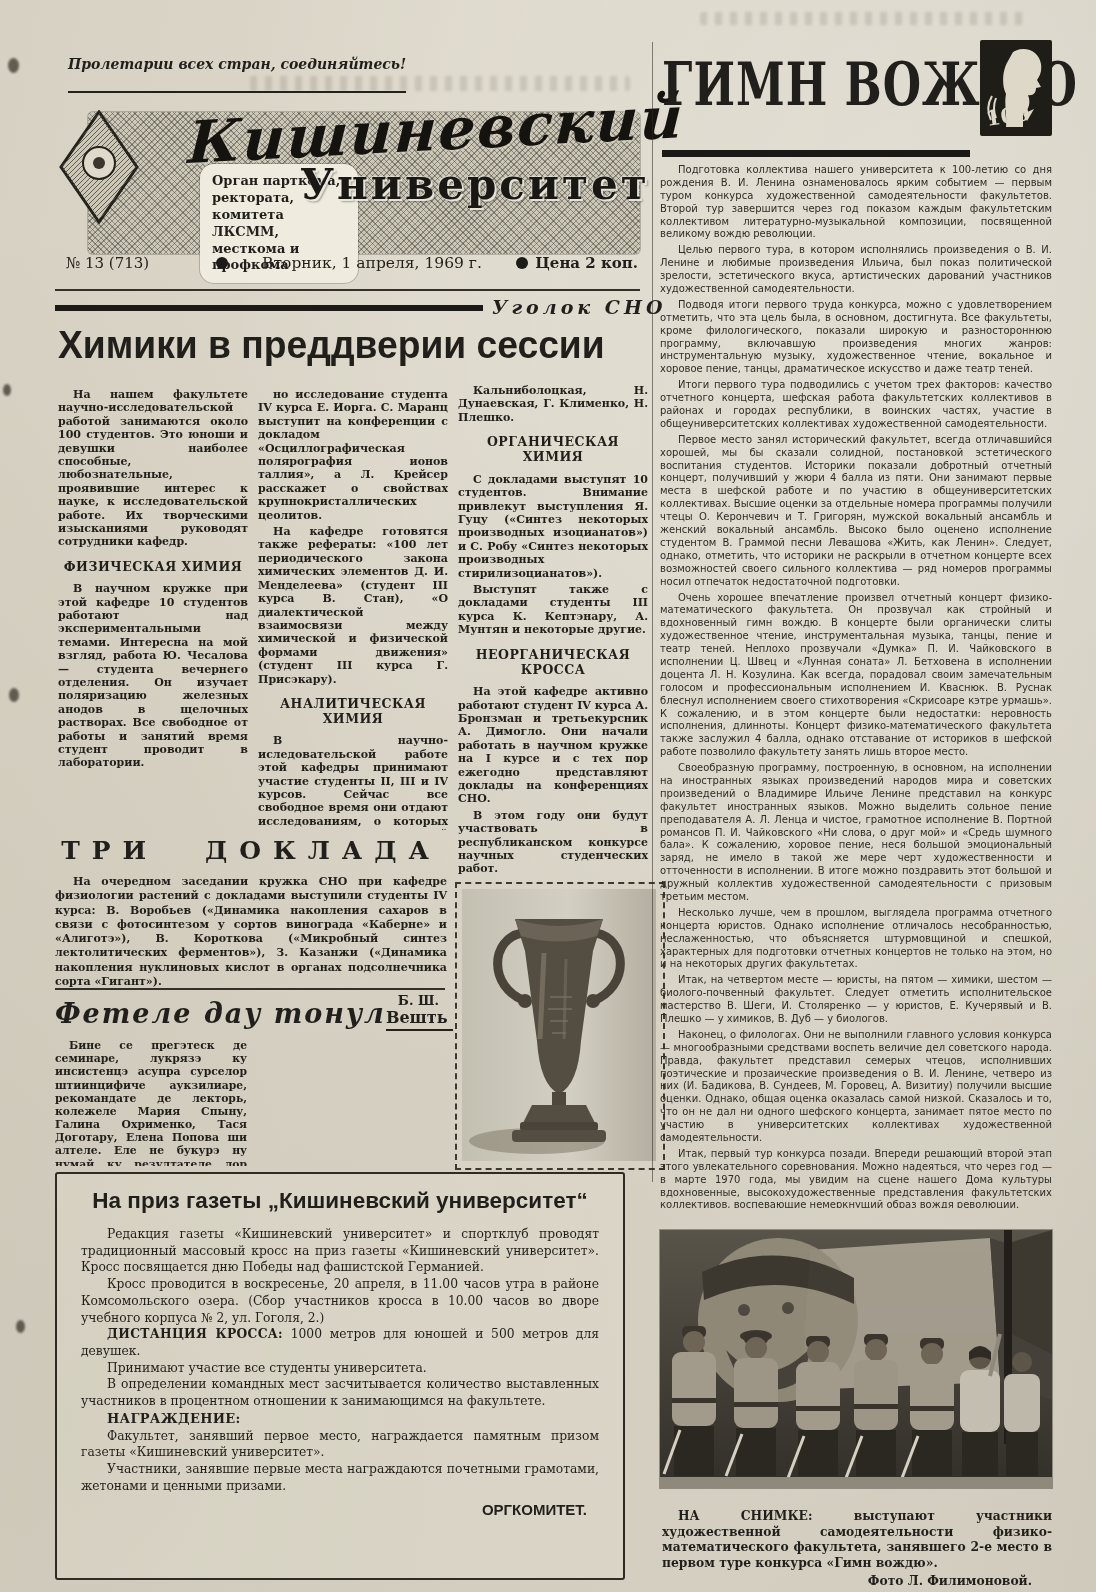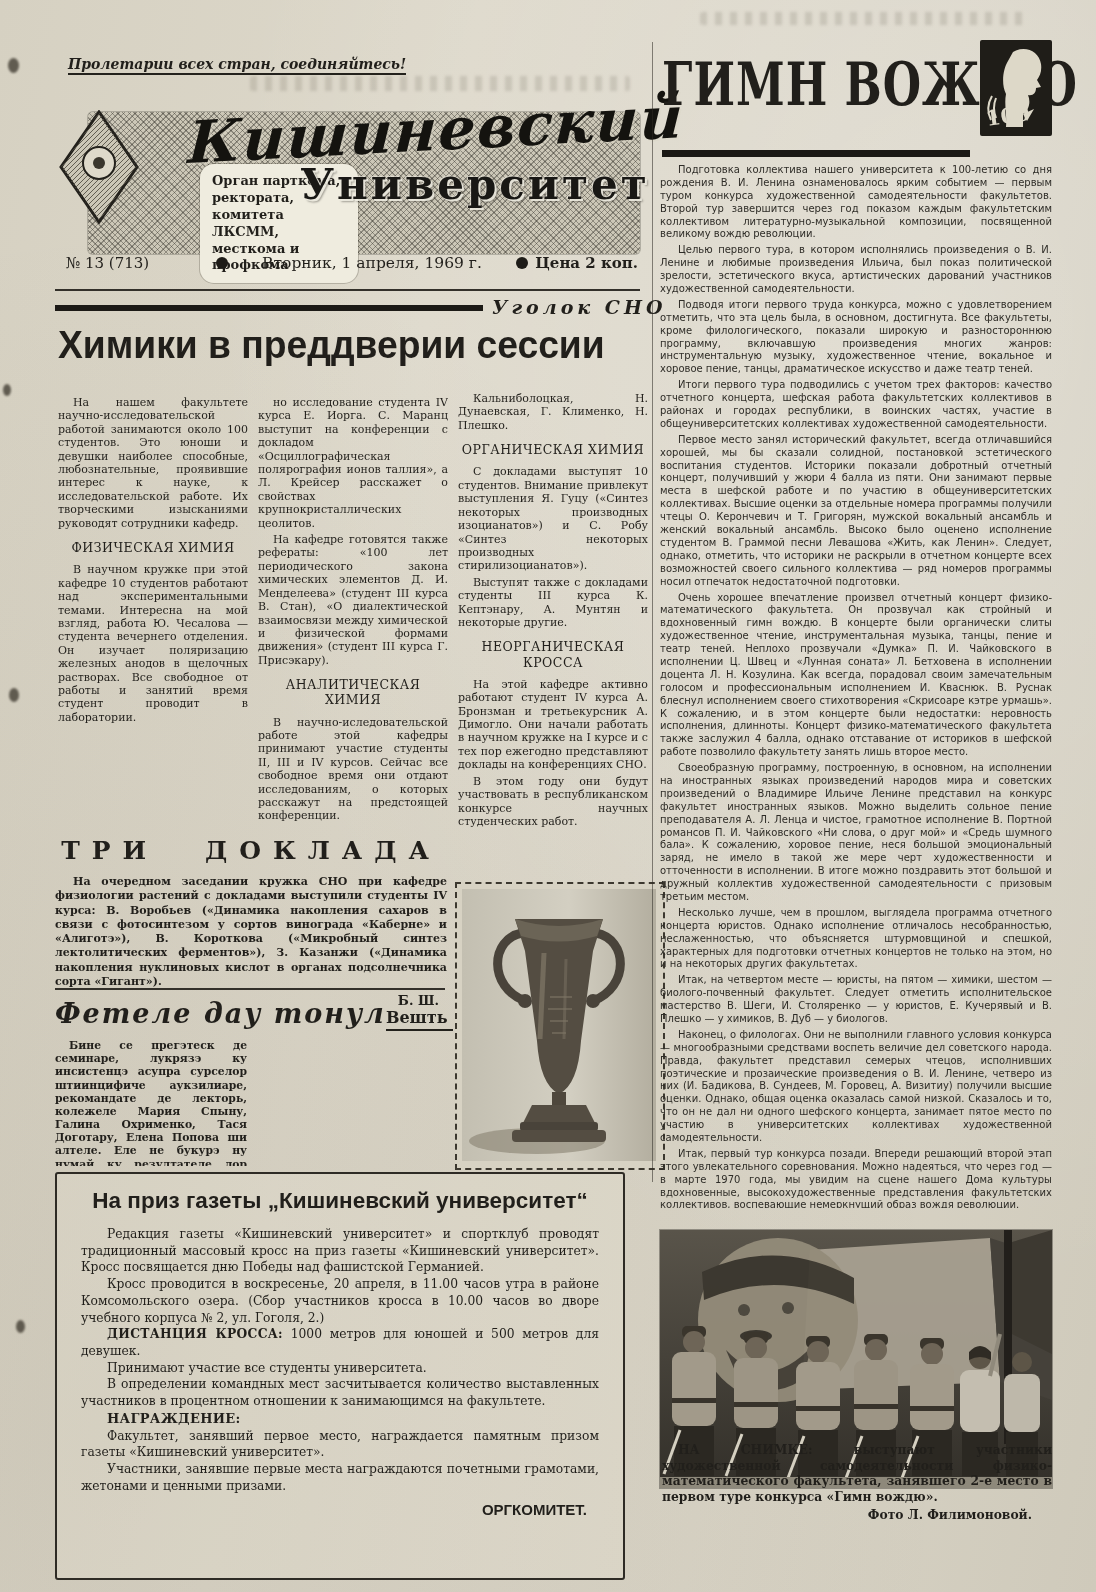--- a/index.html
+++ b/index.html
@@ -10,21 +10,21 @@
       radial-gradient(ellipse at 10% 90%, rgba(90,80,60,.10), transparent 60%),
       linear-gradient(100deg,#d6d1c2,#ddd8ca 35%,#d8d3c5 70%,#cfcabb);
     font-family:"DejaVu Serif",serif;}
   [data-name]{box-sizing:border-box;}
 
   
   .hole{position:absolute;border-radius:50%;background:#3a352b;filter:blur(1.2px);opacity:.75;}
   .bleed{position:absolute;background:repeating-linear-gradient(90deg,rgba(70,62,48,.14) 0 7px,transparent 7px 15px);filter:blur(1.5px);border-radius:3px;}
 
   
-  .motto{position:absolute;left:68px;top:56px;font-style:italic;font-weight:bold;font-size:14px;border-bottom:2px solid #23211c;padding-bottom:1px;}
+  .motto{position:absolute;left:68px;top:56px;font-style:italic;font-weight:bold;font-size:14px;border-bottom:2px solid #23211c;padding-bottom:19px;}
   .banner{position:absolute;left:88px;top:112px;width:552px;height:142px;border-radius:5px;
     background-color:#ccc7b7;
     background-image:
       repeating-linear-gradient(45deg,rgba(40,38,32,.38) 0 1px,transparent 1px 4px),
       repeating-linear-gradient(-45deg,rgba(40,38,32,.38) 0 1px,transparent 1px 4px);
     box-shadow:0 0 0 1px rgba(40,38,32,.25);}
   .logo-script{position:absolute;left:188px;top:96px;font-family:"DejaVu Serif",serif;font-style:italic;font-weight:bold;font-size:58px;letter-spacing:2px;color:#14130f;transform:rotate(-3deg) skewX(-6deg);text-shadow:2px 2px 0 rgba(220,215,200,.5);}
   .logo-caps{position:absolute;left:300px;top:160px;font-weight:bold;font-size:42px;letter-spacing:3px;color:#191815;
     text-shadow:2px 2px 0 rgba(240,237,226,.9),-1px -1px 0 rgba(240,237,226,.6),3px 3px 2px rgba(20,18,14,.35);}
   .organ-box{position:absolute;left:200px;top:164px;width:158px;background:#efecdf;border-radius:14px;padding:9px 12px;font-weight:bold;font-size:13px;line-height:1.3;box-shadow:0 0 0 1px rgba(60,55,45,.25);}
@@ -35,21 +35,21 @@
   .issue-date{flex:1;text-align:center;font-size:15.5px;}
   .issue-price{width:110px;text-align:right;font-weight:bold;}
   .masthead-rule{position:absolute;left:55px;top:289px;width:585px;height:2px;background:#33302a;}
 
   
   .sno-rule{position:absolute;left:55px;top:305px;width:428px;height:6px;background:#1c1a16;}
   .sno-label{position:absolute;left:492px;top:296px;width:158px;font-style:italic;font-weight:bold;font-size:19px;letter-spacing:4px;white-space:nowrap;}
 
   
   .chem-headline{position:absolute;left:58px;top:324px;width:590px;font-family:"Liberation Sans",sans-serif;font-weight:bold;font-size:38px;letter-spacing:0;white-space:nowrap;transform:scaleX(.98);transform-origin:left;}
-  .chem-col{position:absolute;font-weight:normal;font-size:11px;line-height:1.22;text-align:justify;overflow:hidden;margin-top:8px;}
+  .chem-col{position:absolute;font-weight:bold;font-size:11px;line-height:1.22;text-align:justify;overflow:hidden;}
   .chem-col p{margin:0 0 3px;text-indent:15px;}
   .chem-col .subhead{text-align:center;text-indent:0;font-size:12.5px;letter-spacing:.5px;margin:10px 0 8px;}
   .c1{left:58px;top:388px;width:190px;height:442px;}
   .c2{left:258px;top:388px;width:190px;height:442px;}
   .c3{left:458px;top:384px;width:190px;height:492px;}
 
   
   .tri{position:absolute;left:55px;top:836px;width:392px;}
   .tri h2{margin:0 0 10px;text-align:center;font-size:25px;font-weight:bold;letter-spacing:12px;word-spacing:26px;white-space:nowrap;}
   .tri p{margin:0;font-weight:bold;font-size:11px;line-height:1.3;text-align:justify;text-indent:18px;}
@@ -85,21 +85,21 @@
   .gimn-head{position:absolute;left:662px;top:40px;width:392px;height:118px;}
   .gimn-title{position:absolute;left:0;top:8px;font-weight:bold;font-size:44px;letter-spacing:1px;white-space:nowrap;transform:scaleY(1.38);transform-origin:left top;}
   .lenin-badge{position:absolute;right:2px;top:0;}
   .gimn-rule{position:absolute;left:662px;top:150px;width:308px;height:7px;background:#1b1915;}
   .gimn-text{position:absolute;left:660px;top:164px;width:392px;height:1044px;overflow:hidden;
     font-family:"DejaVu Sans",sans-serif;font-size:10px;line-height:1.29;color:#2e2c27;text-align:justify;}
   .gimn-text p{margin:0 0 3px;text-indent:18px;}
 
   
   .stage-photo{position:absolute;left:660px;top:1230px;width:392px;height:258px;box-shadow:0 0 0 1px rgba(40,38,32,.4);}
-  .caption{position:absolute;left:662px;top:1442px;width:390px;font-weight:bold;font-size:12.3px;line-height:1.28;text-align:justify;}
+  .caption{position:absolute;left:662px;top:1508px;width:390px;font-weight:bold;font-size:12.3px;line-height:1.28;text-align:justify;}
   .caption p{margin:0;text-indent:16px;}
   .caption .credit{text-align:right;text-indent:0;margin-top:2px;padding-right:20px;}
 </style>
 </head>
 <body>
 
 <div class="page" data-name="newspaper-page">
 
   <div class="hole" style="left:8px;top:58px;width:11px;height:15px;" data-name="punch-hole-artifact"></div>
   <div class="hole" style="left:3px;top:384px;width:8px;height:12px;" data-name="punch-hole-artifact"></div>

